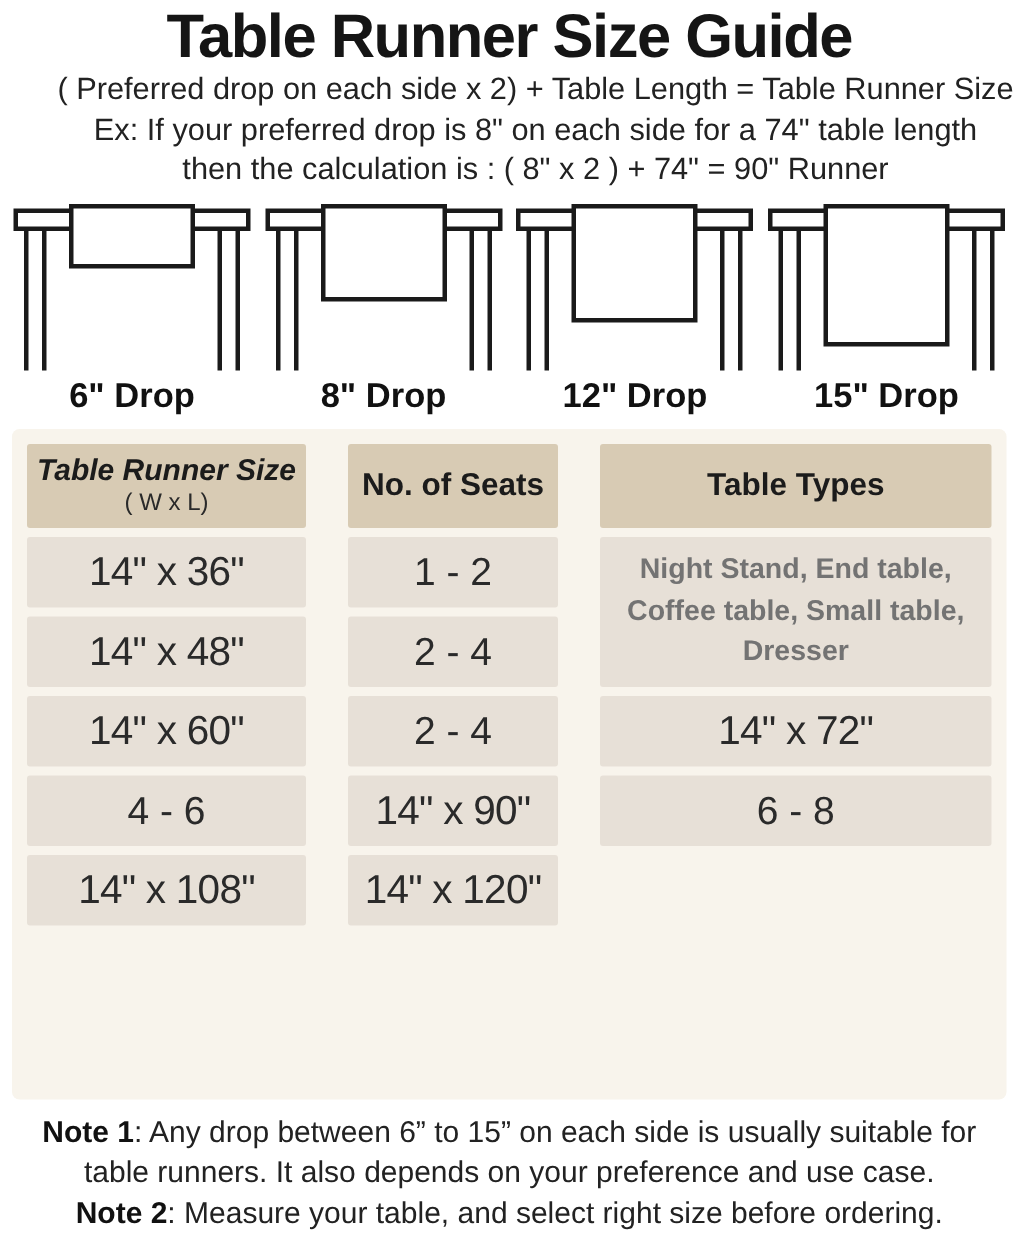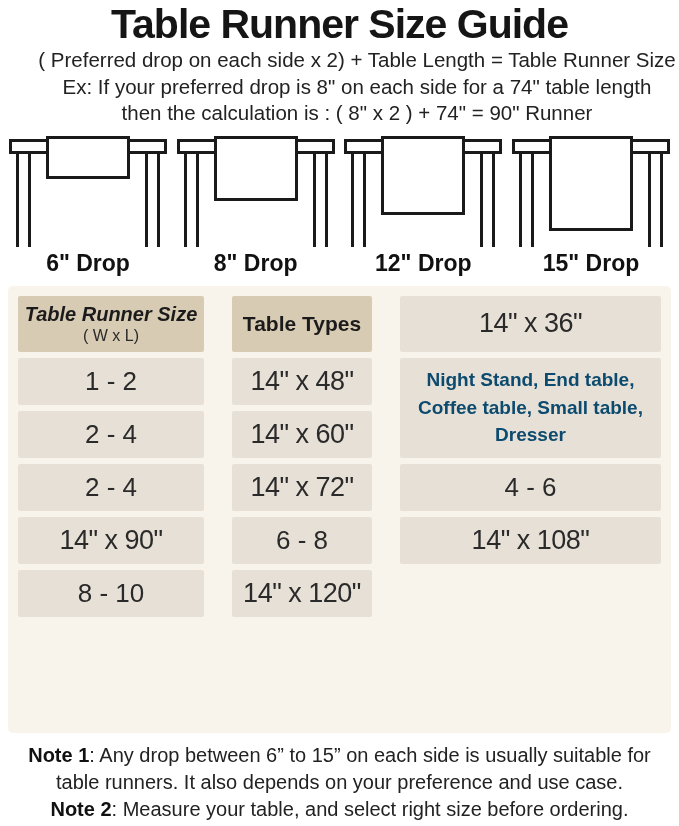--- a/index.html
+++ b/index.html
@@ -28,21 +28,21 @@
   .grid { display:grid; grid-template-columns:186px 140px 1fr;
     grid-template-rows:56px repeat(7, 47px); column-gap:28px; row-gap:6px; }
   .cell { display:flex; flex-direction:column; align-items:center; justify-content:center;
     background:var(--cell,#e7e0d7); border-radius:2px; text-align:center; }
   .cell-header { background:var(--tan,#d8cbb4); }
   .hdr-main { font-size:20px; font-weight:700; line-height:1.15; color:#1b1b1b;font-style:italic; }
   .hdr-sub  { font-size:16px; font-weight:400; line-height:1.2; color:#2a2a2a; }
   .hdr-single { font-size:21px; font-weight:700; color:#1b1b1b; }
   .val-size  { font-size:27px; font-weight:400; color:#2a2a2a; letter-spacing:-0.5px; }
   .val-seats { font-size:26px; font-weight:400; color:#2a2a2a; }
-  .types-text { font-size:19px; font-weight:700; line-height:1.45; color:#0c4a6e; }
+  .types-text { font-size:19px; font-weight:700; line-height:1.45; color:#737373; }
   .tg-0 .types-text { max-width:232px; }
   .tg-1 .types-text { max-width:252px; }
   .tg-2 .types-text { max-width:192px; }
   .row-span-2 { grid-row:2 / span 2; grid-column:3; }
   .row-single { grid-row:4; grid-column:3; }
   .row-span-4 { grid-row:5 / span 4; grid-column:3; }
 
   
   .notes { text-align:center; margin-top:9px; }
   .note-line { font-size:20px; line-height:27px; color:#222; }
@@ -98,20 +98,23 @@
   <div class="dashline"></div>
 
   <div class="panel">
     <div class="grid">
 
       <div class="cell cell-header">
         <div class="hdr-main">Table Runner Size</div>
         <div class="hdr-sub">( W x L)</div>
       </div>
       <div class="cell cell-header">
+        <div class="hdr-single">No. of Seats</div>
+      </div>
+      <div class="cell cell-header">
         <div class="hdr-single">Table Types</div>
       </div>
 
       <div class="cell">
           <span class="val-size">14" x 36"</span>
         </div>
       <div class="cell">
           <span class="val-seats">1 - 2</span>
         </div>
       <div class="cell row-span-2 tg-0">
@@ -142,23 +145,20 @@
       <div class="cell">
           <span class="val-size">14" x 90"</span>
         </div>
       <div class="cell">
           <span class="val-seats">6 - 8</span>
         </div>
 
       <div class="cell">
           <span class="val-size">14" x 108"</span>
         </div>
-      <div class="cell">
-          <span class="val-seats">8 - 10</span>
-        </div>
 
       <div class="cell">
           <span class="val-size">14" x 120"</span>
         </div>
 
     </div>
   </div>
 
   <div class="notes">
     <div class="note-line"><span class="note-label">Note 1</span><span>: Any drop between 6” to 15” on each side is usually suitable for</span></div>

